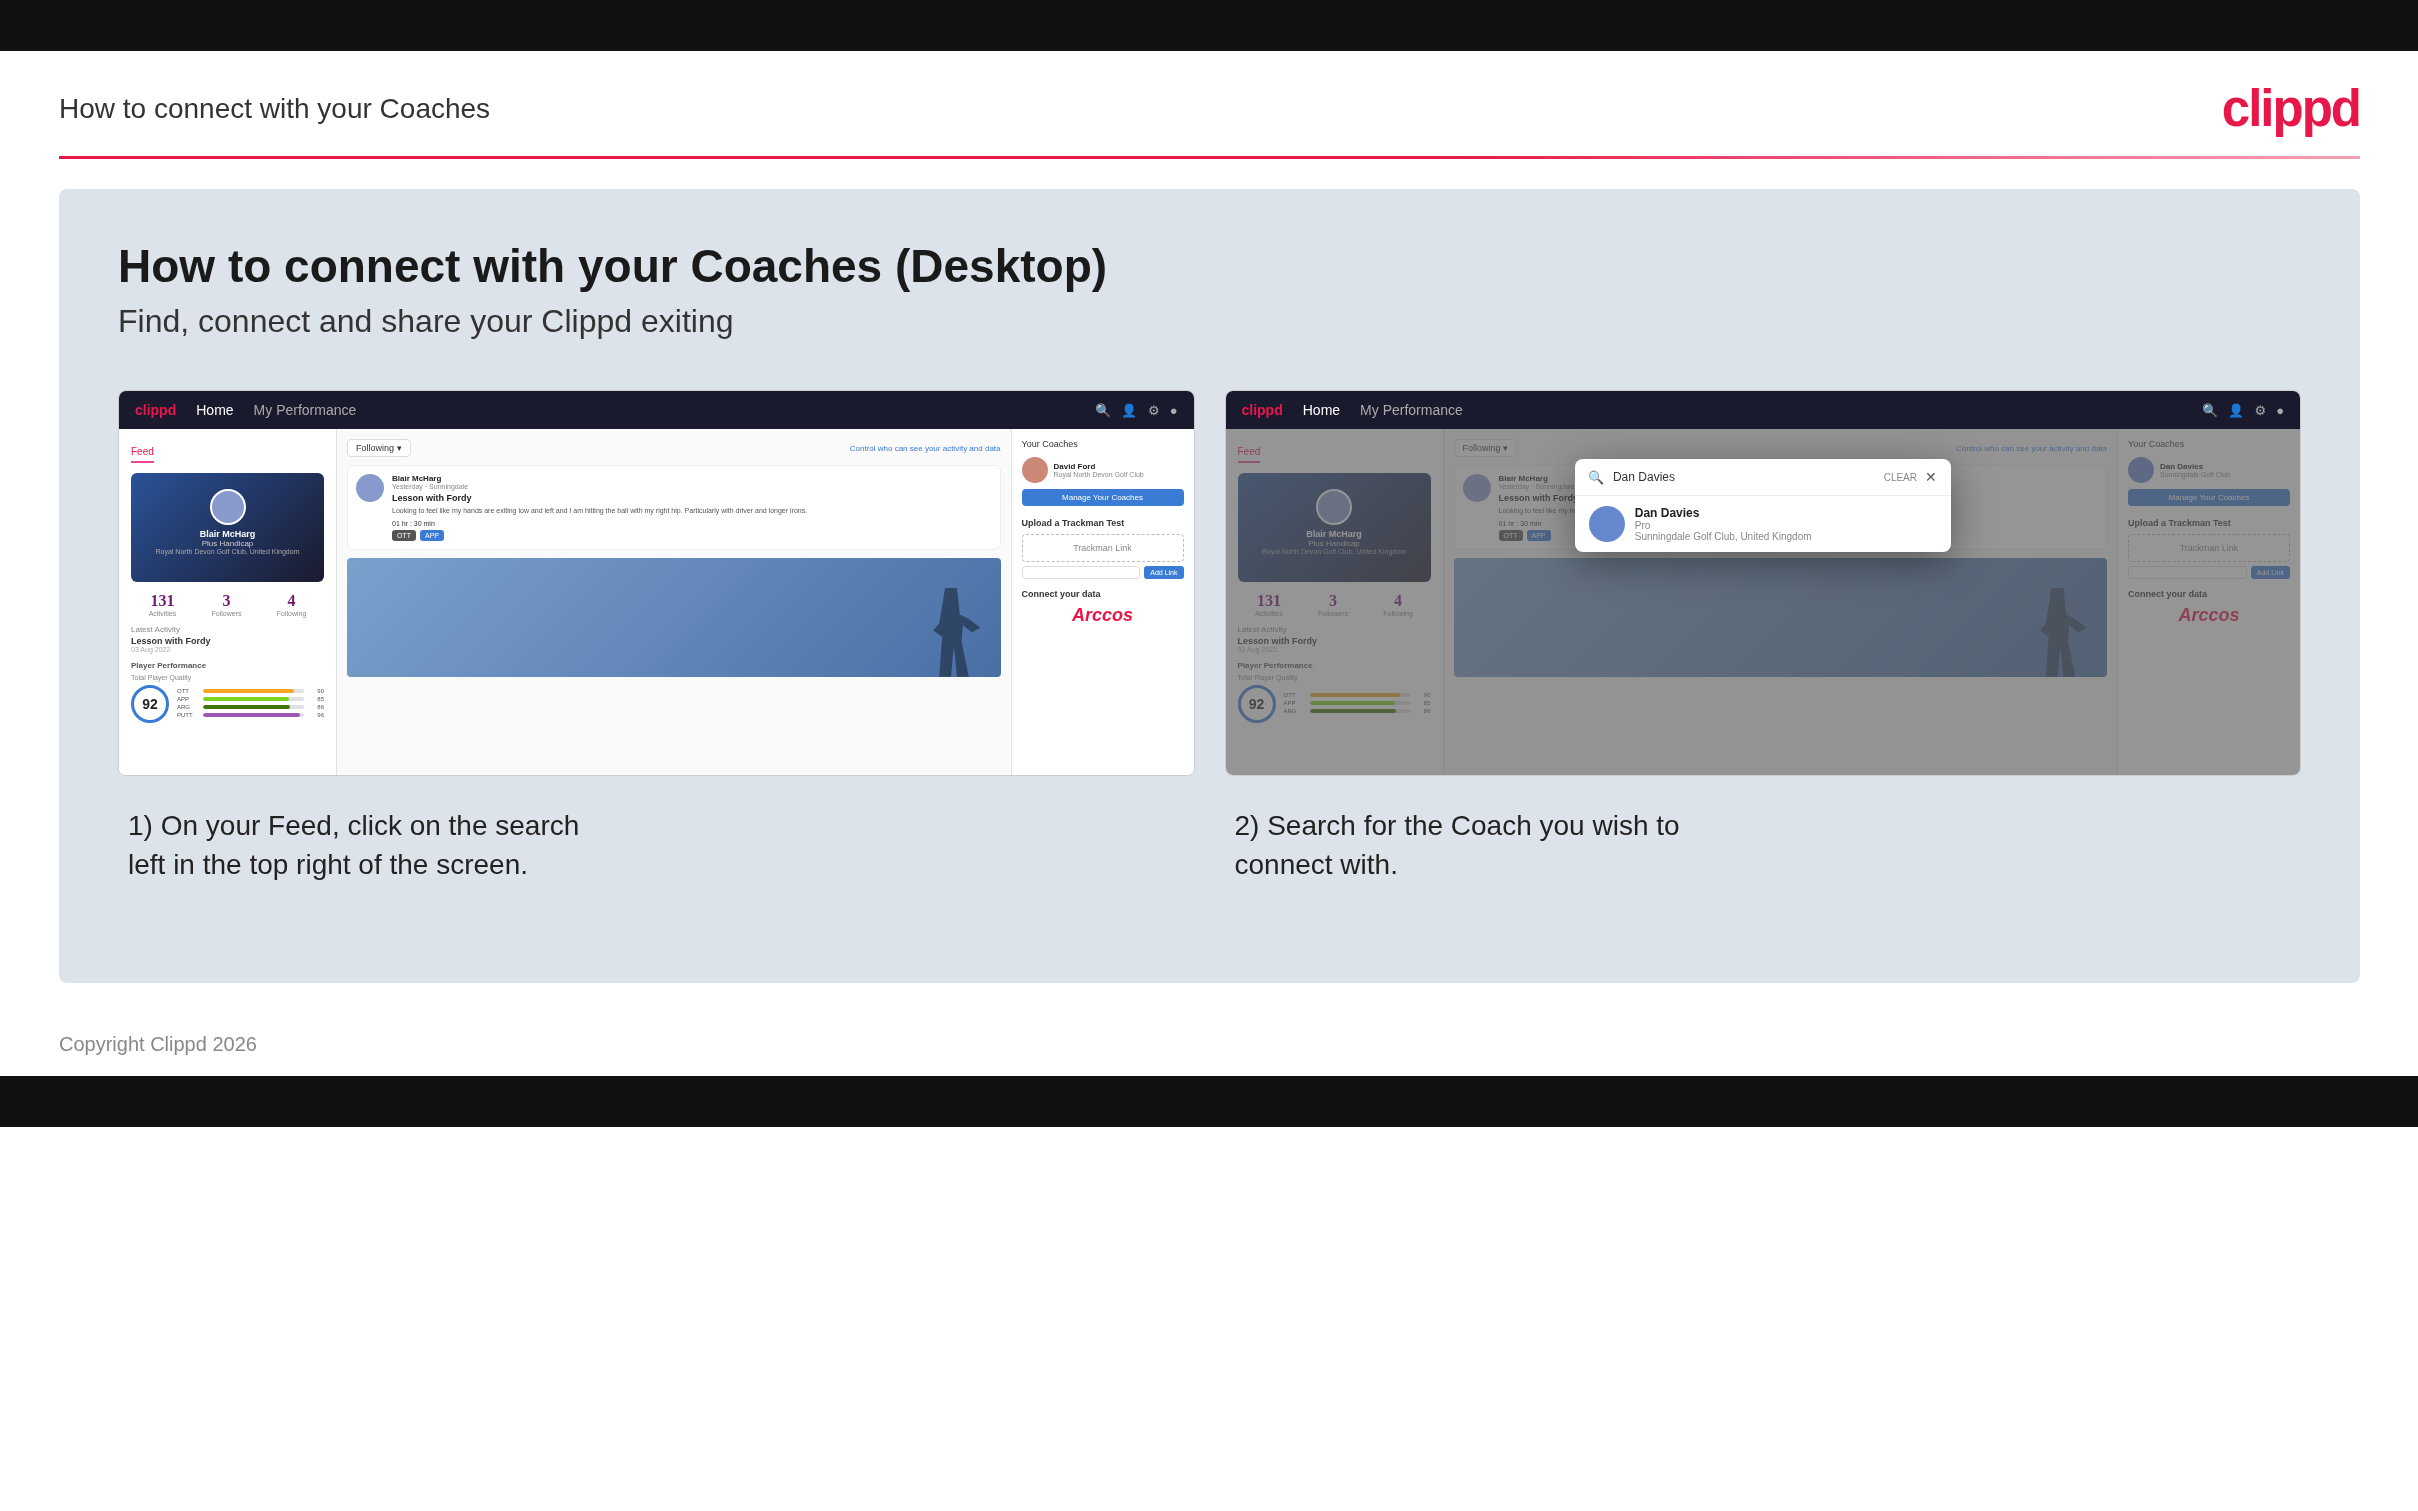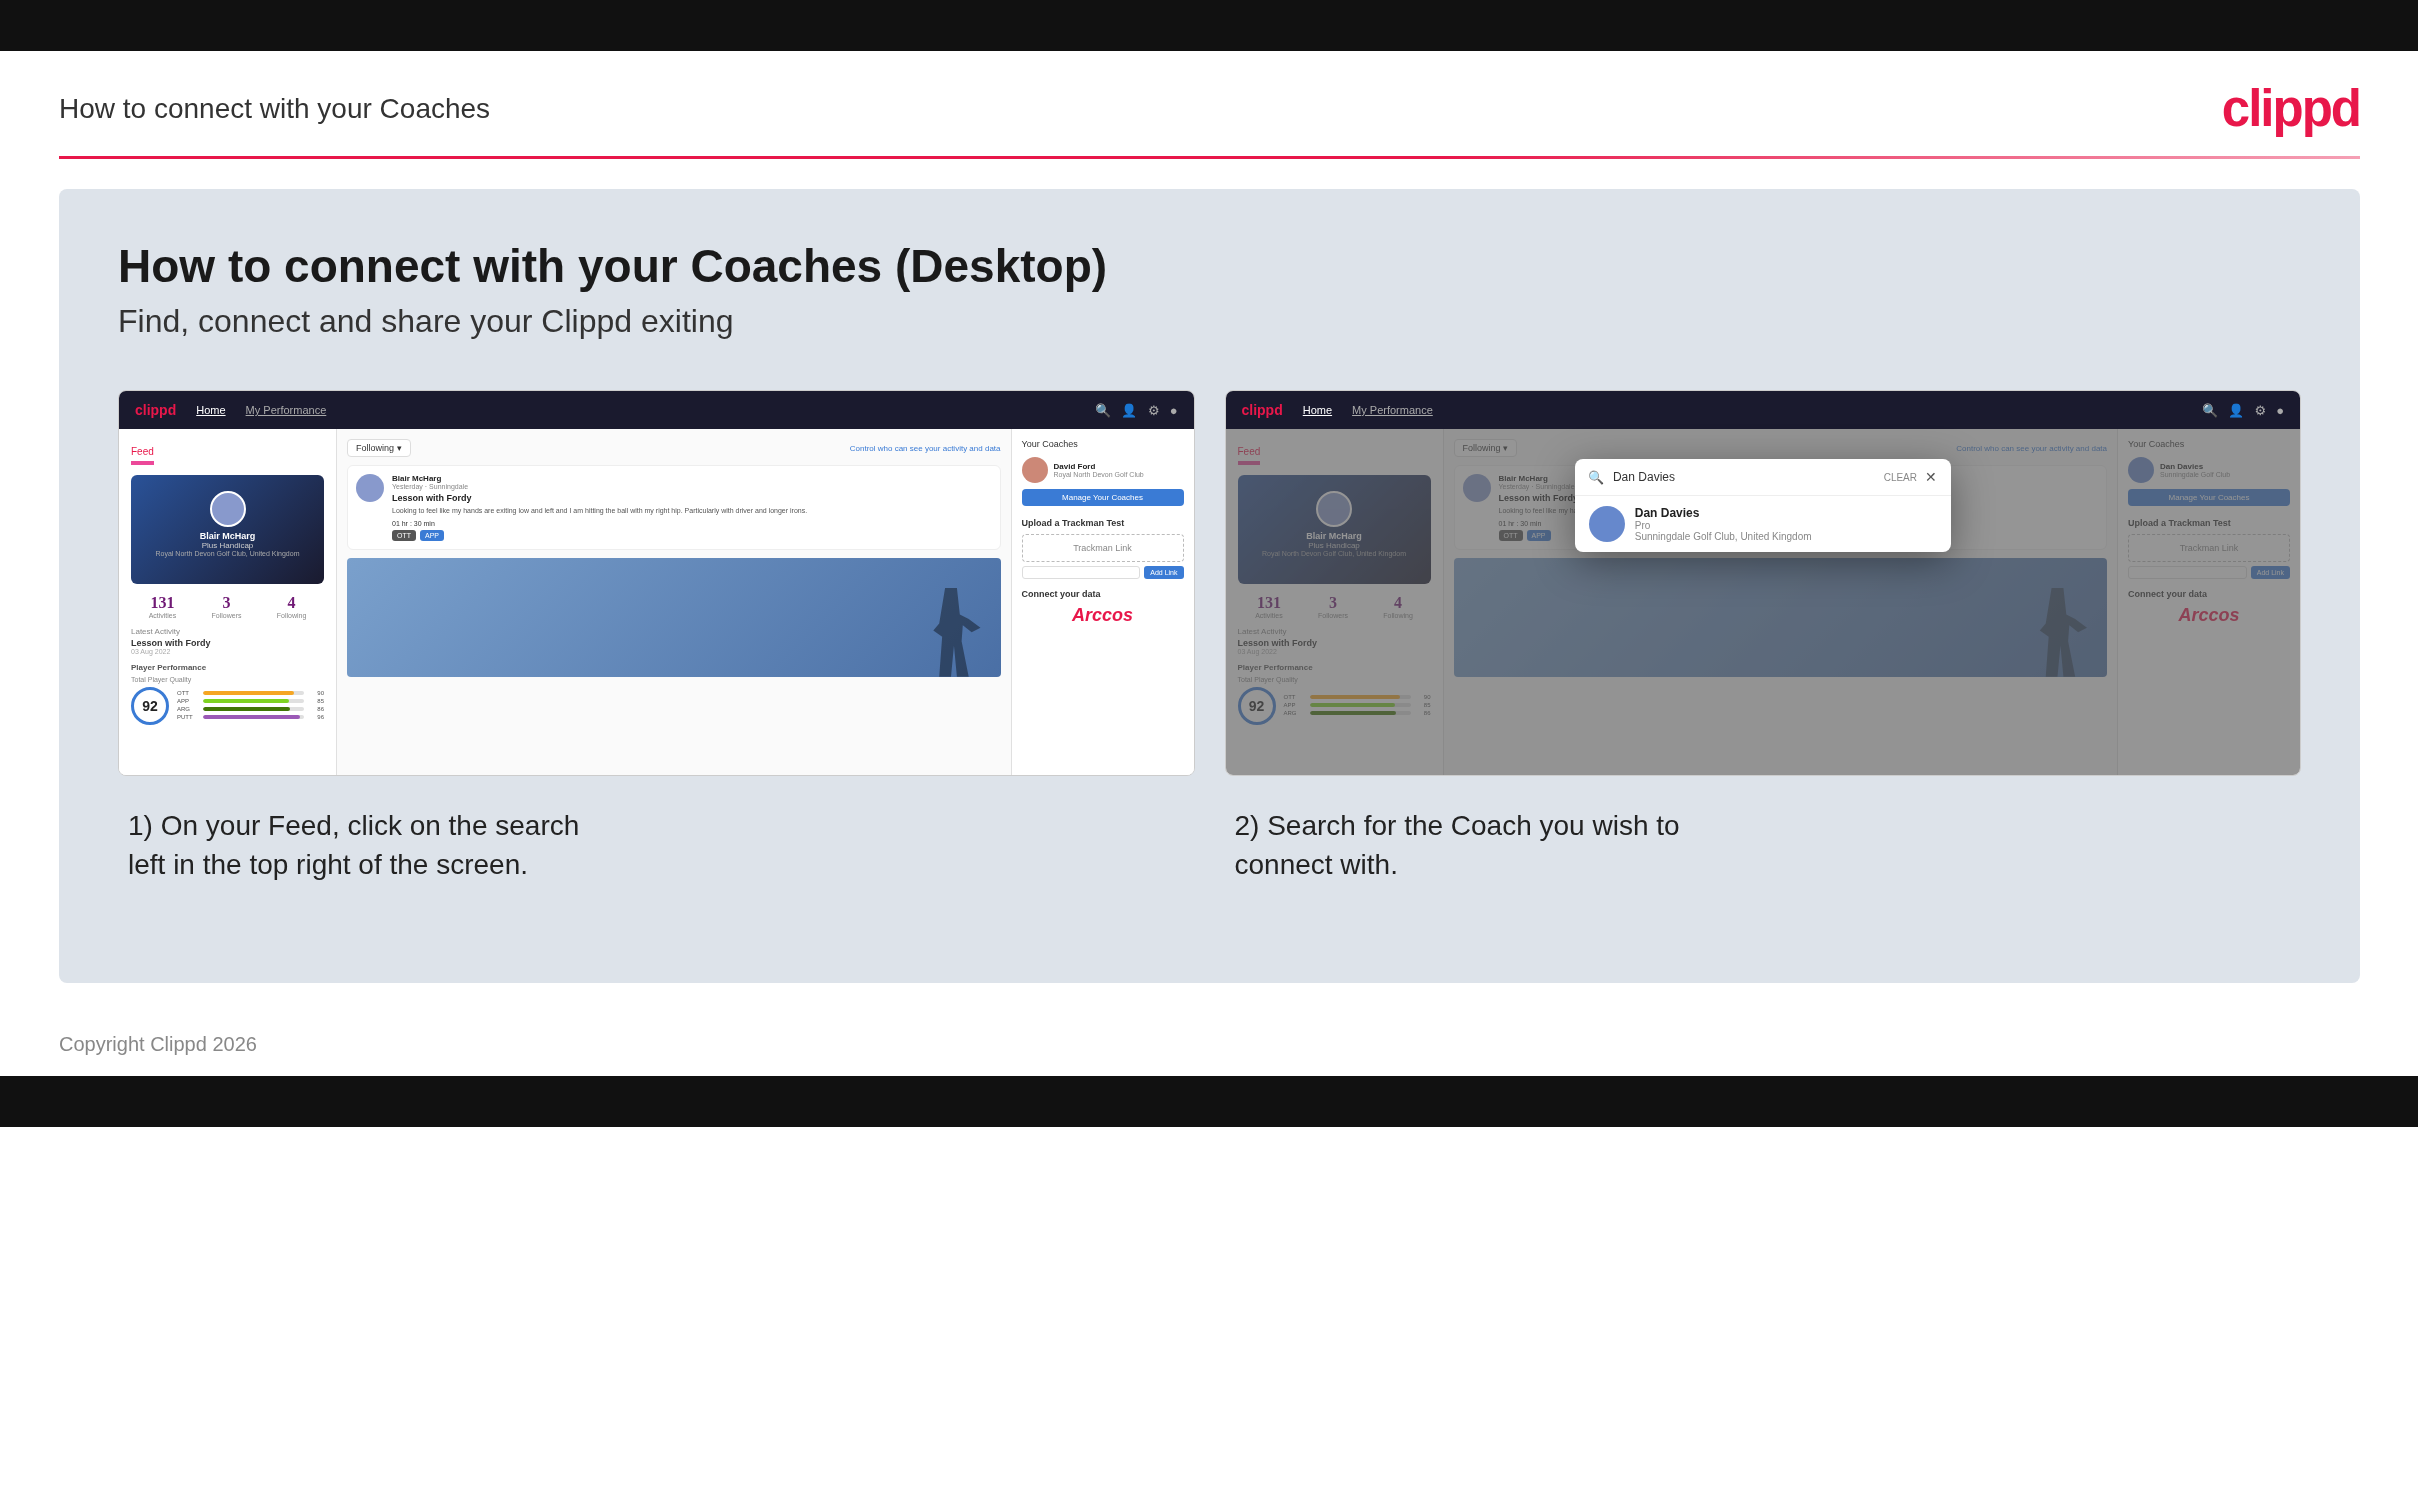--- a/index.html
+++ b/index.html
@@ -103,22 +103,21 @@
       padding: 0 16px;
       gap: 20px;
     }
     .app-nav-logo {
       color: #e8174a;
       font-weight: 800;
       font-size: 14px;
     }
     .app-nav-link {
       color: #aaa;
-      font-size: 11px;
-      text-decoration: underline;
+      font-size: 14px;
     }
     .app-nav-link.active {
       color: #fff;
     }
     .app-nav-icons {
       margin-left: auto;
       display: flex;
       gap: 10px;
       align-items: center;
     }
@@ -138,21 +137,21 @@
       width: 218px;
       background: #fff;
       border-right: 1px solid #e0e0e0;
       padding: 12px;
       flex-shrink: 0;
     }
 
     .feed-tab {
       font-size: 10px;
       color: #e8174a;
-      border-bottom: 4px solid #ec4899;
+      border-bottom: 2px solid #ec4899;
       padding-bottom: 4px;
       margin-bottom: 10px;
       display: inline-block;
     }
 
     .user-banner {
       background: linear-gradient(135deg, #2a5298, #1a1a2e);
       border-radius: 6px;
       padding: 16px 10px 10px 10px;
       text-align: center;

